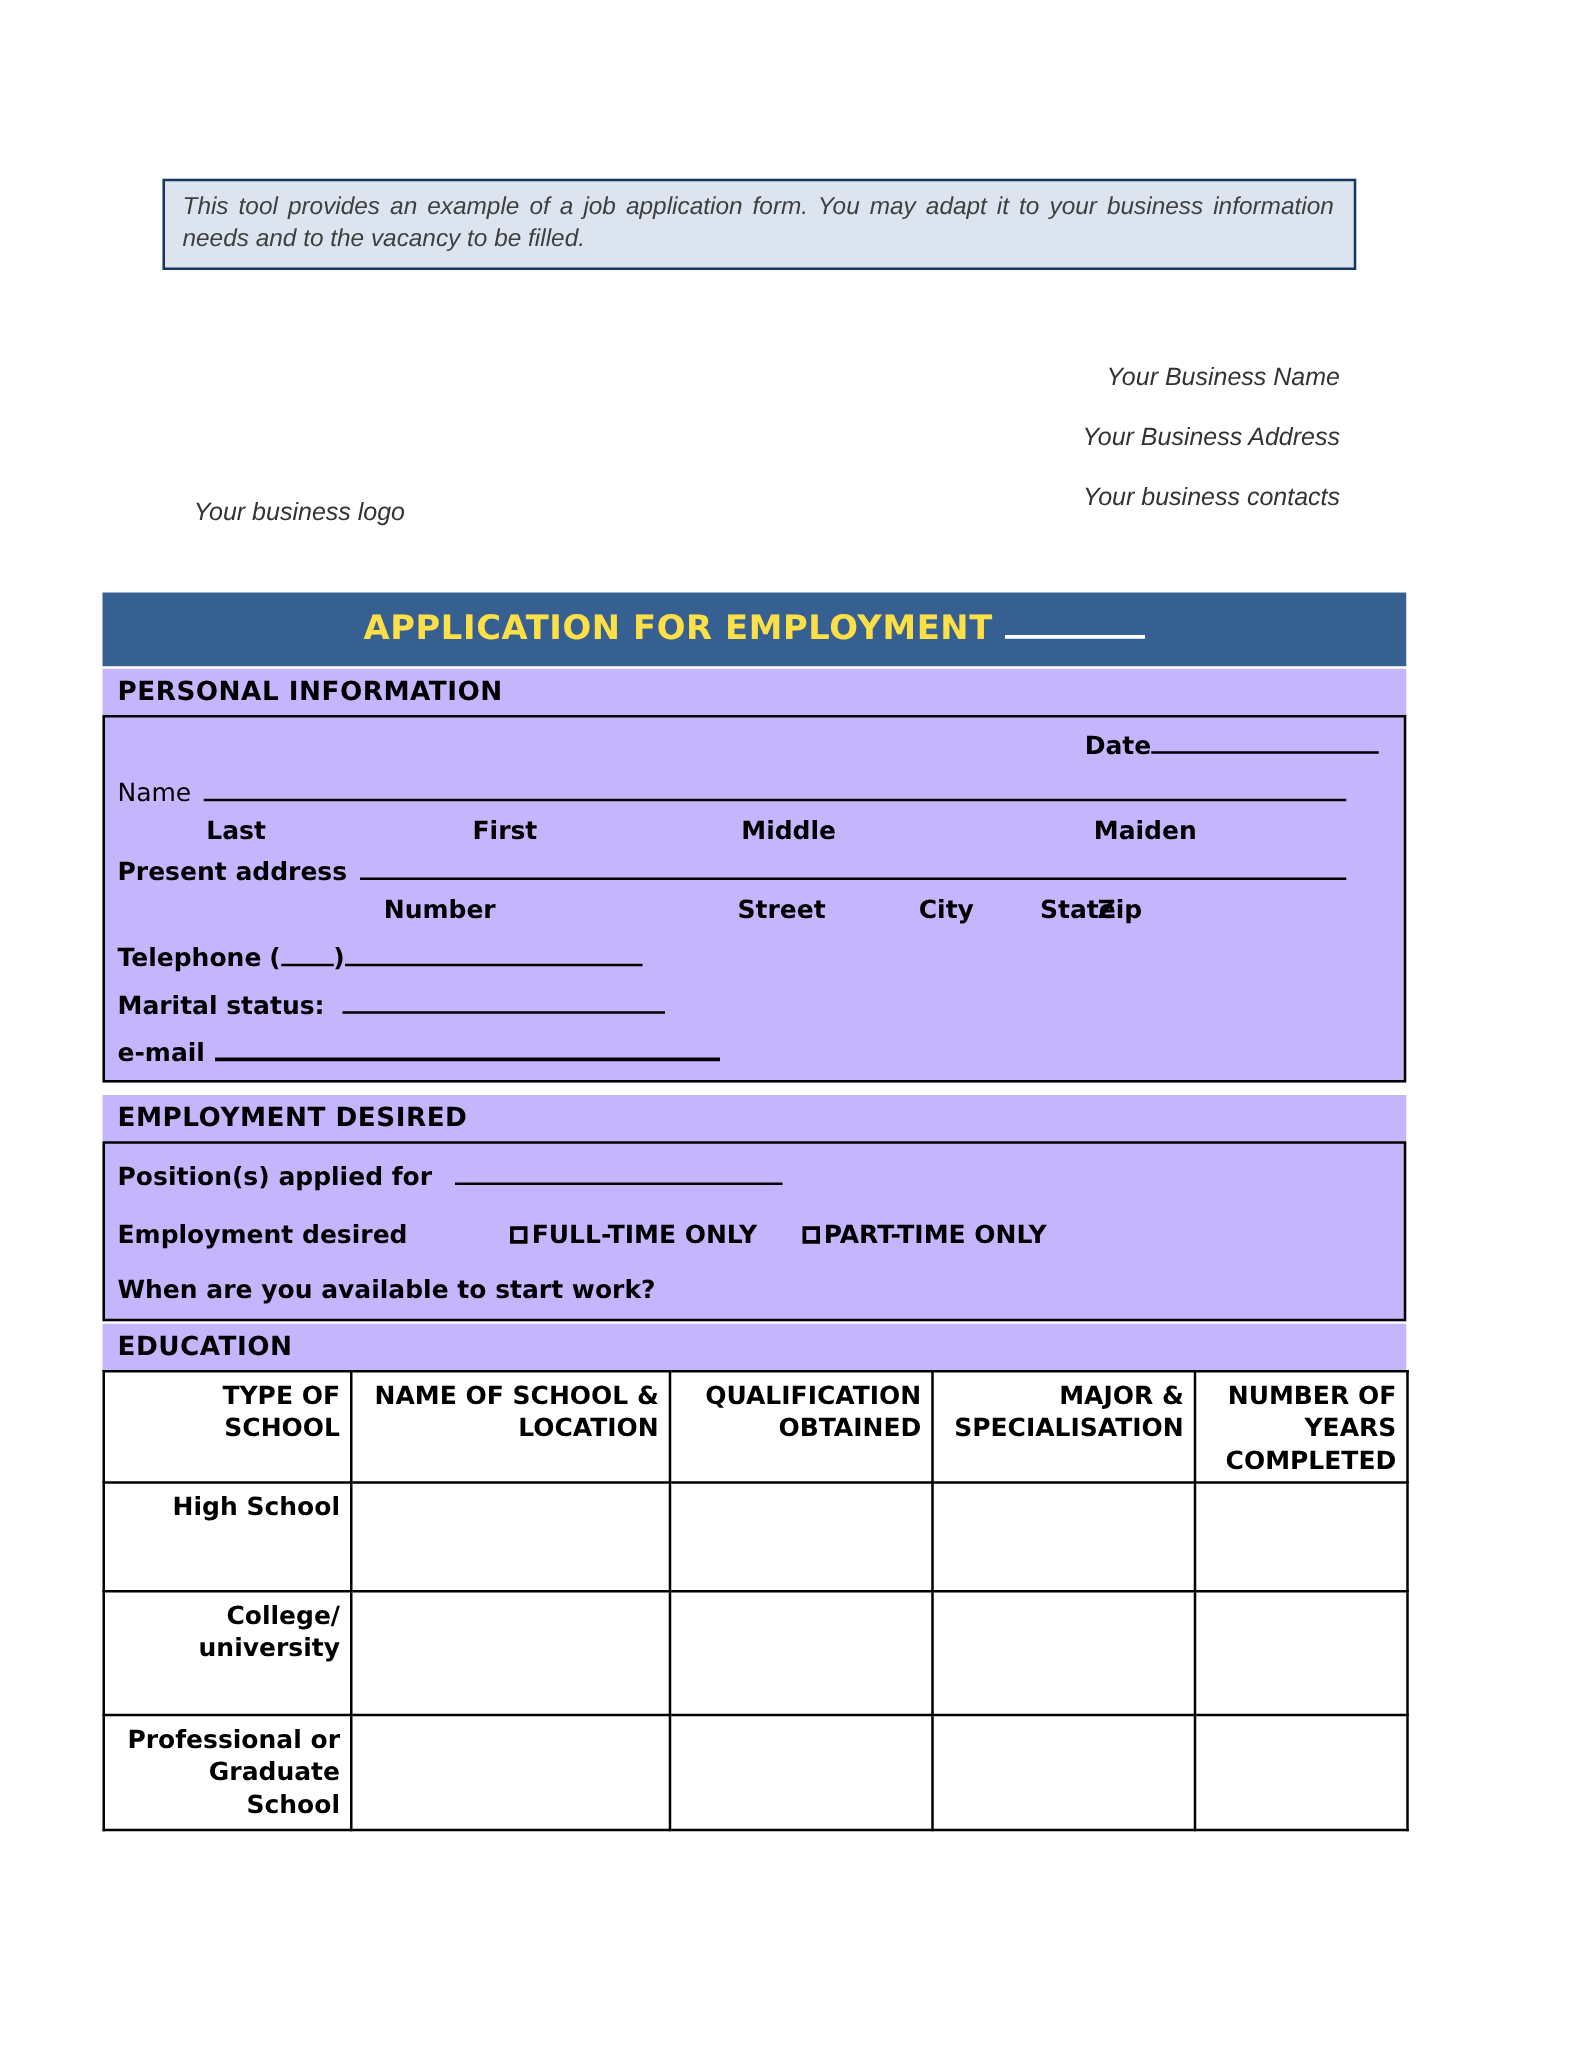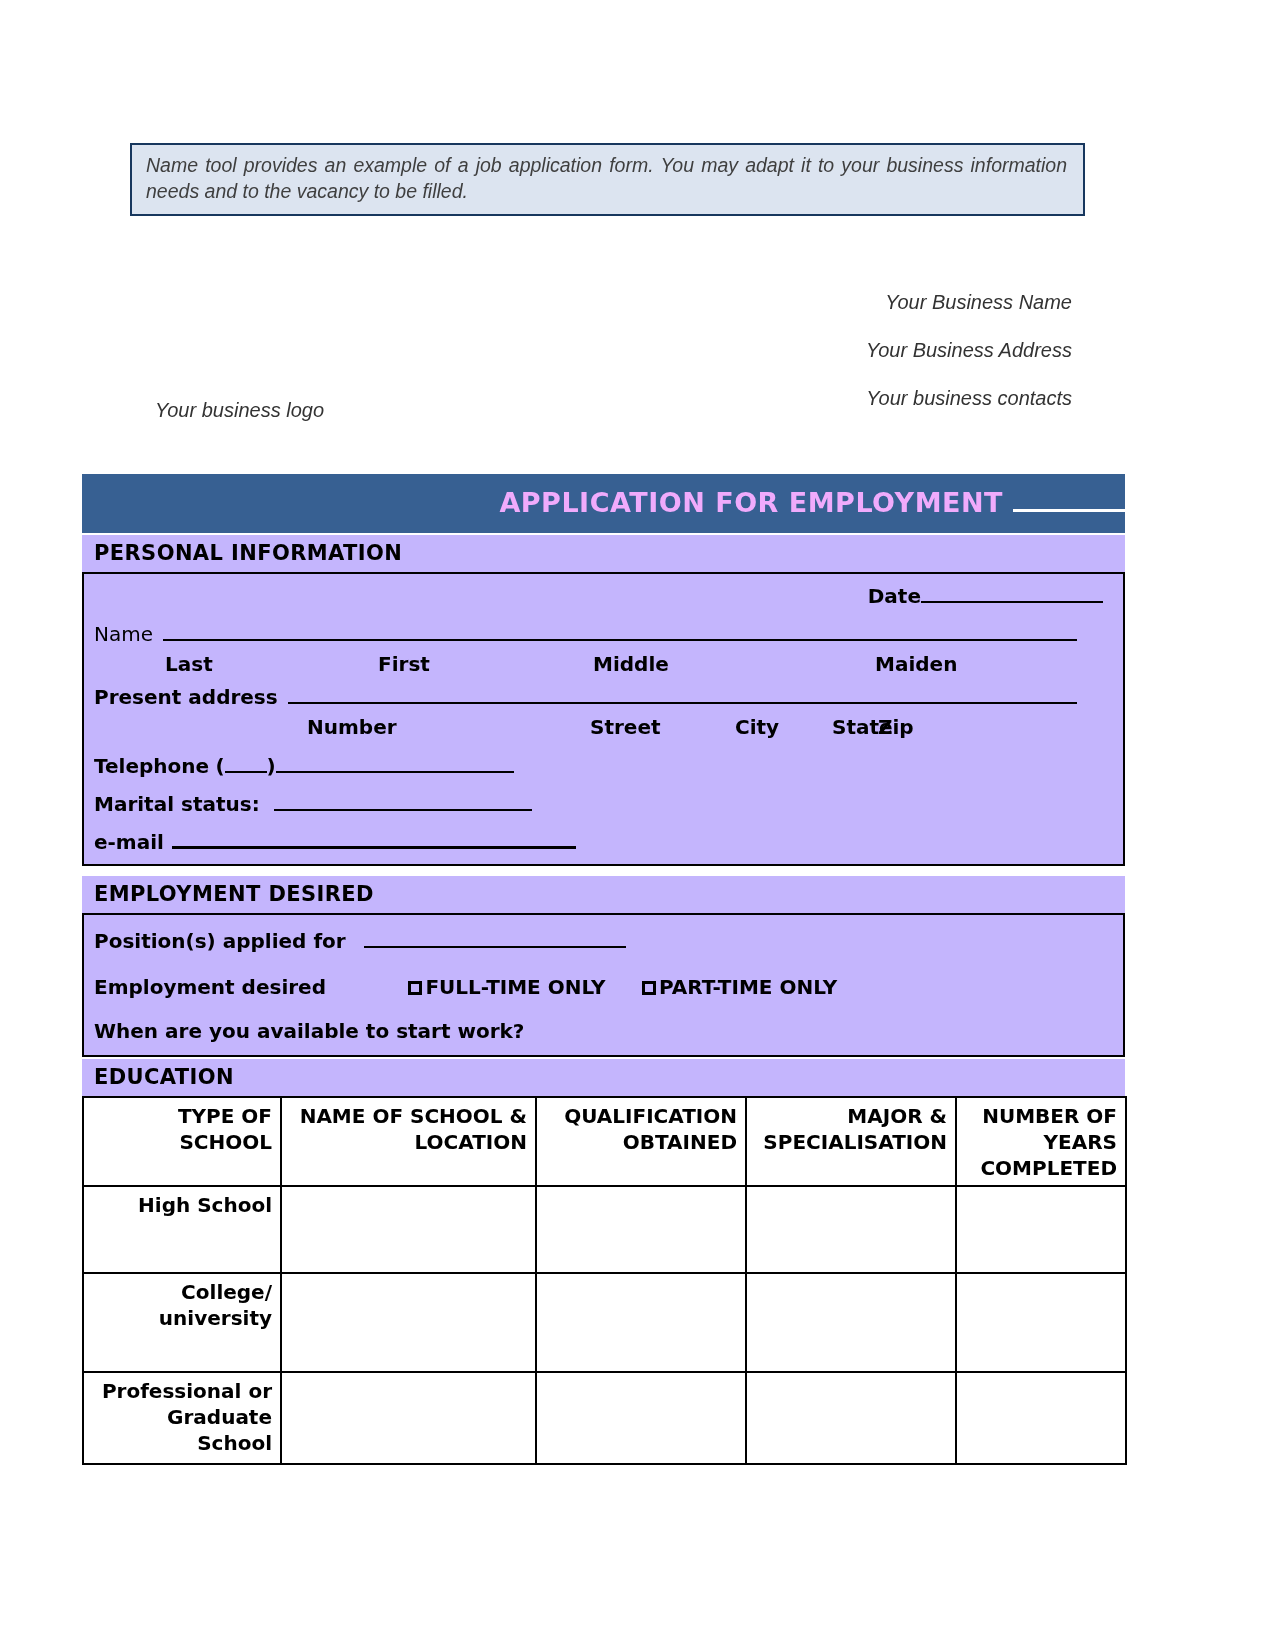--- a/index.html
+++ b/index.html
@@ -46,22 +46,22 @@
     color: #333333;
     align-items: flex-end;
   }
   .letterhead .right { text-align: right; line-height: 48px; margin-top: -2px; }
   .letterhead .logo { padding-top: 2px; }
 
   
   .title-bar {
     margin-top: 52px;
     background: #376092;
-    color: #f0abfc;
-    text-align: right;
+    color: #fde047;
+    text-align: center;
     font-weight: bold;
     font-size: 27px;
     letter-spacing: 0.5px;
     padding: 13px 0 15px 0;
   }
   .title-blank {
     display: inline-block;
     width: 112px;
     border-bottom: 3px solid #ffffff;
     height: 0.9em;
@@ -157,21 +157,21 @@
   .edu-table tr.r2 td { height: 99px; }
   .edu-table tr.r3 td { height: 92px; }
 </style>
 </head>
 <body>
 
 <div class="page">
   <div class="content">
 
     <div class="notice">
-      <span>Name tool provides an example of a job application form. You may adapt it to your business information needs and to the vacancy to be filled.</span>
+      <span>This tool provides an example of a job application form. You may adapt it to your business information needs and to the vacancy to be filled.</span>
     </div>
 
     <div class="letterhead">
       <div class="logo">Your business logo</div>
       <div class="right">
         <div>Your Business Name</div>
         <div>Your Business Address</div>
         <div>Your business contacts</div>
       </div>
     </div>

